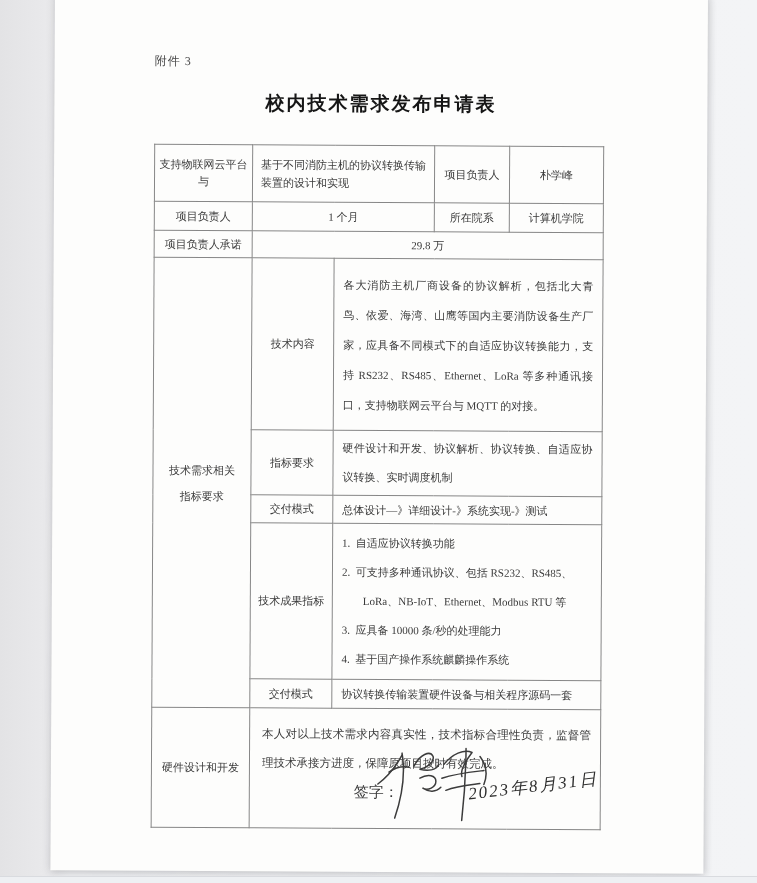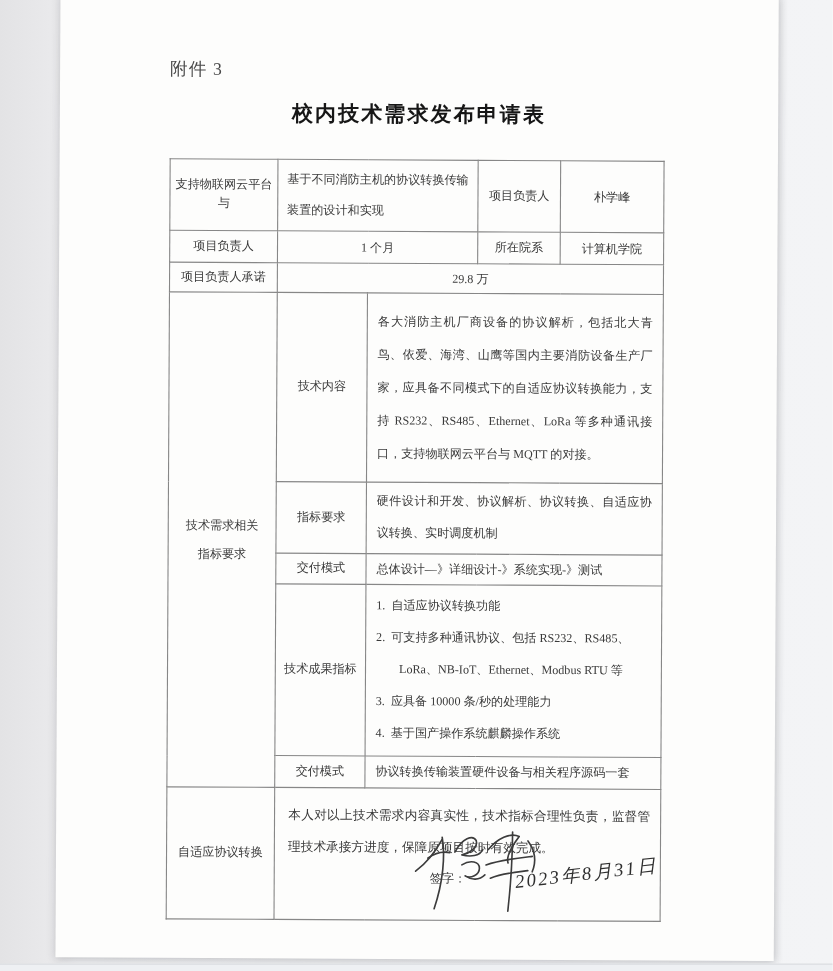--- a/index.html
+++ b/index.html
@@ -13,47 +13,47 @@
   .page {
     position:absolute; left:55px; top:-6px; width:653px; height:878px;
     background:#fdfdfc;
     box-shadow:0 2px 9px rgba(50,50,60,.22), 3px 0 6px rgba(50,50,60,.07);
     transform:rotate(.3deg); transform-origin:50% 0;
   }
   .bottom-bar {
     position:absolute; left:0; right:0; top:876px; height:7px;
     background:#eef0f3; border-top:1px solid #d9dbdf; z-index:6;
   }
-  .attachment { position:absolute; left:100px; top:60px; font-size:16px; color:#4a4a4a; letter-spacing:1px; }
+  .attachment { position:absolute; left:100px; top:60px; font-size:12px; color:#4a4a4a; letter-spacing:1px; }
   .title {
     position:absolute; left:0; width:100%; top:97px; text-align:center;
     font-family:"Liberation Sans", sans-serif; font-weight:bold;
     font-size:19px; color:#161616; letter-spacing:2px;
   }
   table.form {
     position:absolute; left:100px; top:151px; width:449px;
     border-collapse:collapse; table-layout:fixed; font-size:11px; color:#3a3a3a;
   }
   table.form td { border:1px solid #878787; vertical-align:middle; overflow:hidden; }
   .lbl { text-align:center; padding:2px 1px; line-height:17px; }
   .lbl-multiline { white-space:pre-line; line-height:26px; }
   .val-center { text-align:center; padding:2px 4px; }
-  .project-name-val { padding:4px 8px; line-height:28px; text-align:justify; }
+  .project-name-val { padding:4px 8px; line-height:18px; text-align:justify; }
   .tech-content-val { padding:4px 9px; line-height:30px; text-align:justify; }
   .tech-method-val { padding:3px 9px; line-height:29px; text-align:justify; }
   .tech-route-val, .deliver-val { padding:3px 9px; line-height:18px; }
   .achieve-cell { padding:5px 9px; }
   .achieve-item { line-height:29px; padding-left:21px; text-indent:-21px; white-space:pre-wrap; }
   .commit-cell { vertical-align:top; }
   .commit-wrap { position:relative; width:100%; height:118px; }
   .commit-text {
     position:absolute; left:12px; right:9px; top:10px;
     line-height:29px; text-align:justify; font-size:11.5px;
   }
-  .sign-label { position:absolute; left:104px; top:73px; font-size:11px;margin-left:37px; }
+  .sign-label { position:absolute; left:104px; top:73px; font-size:15px; }
   .signature-svg { position:absolute; left:126px; top:30px; }
   .hand-date {
     position:absolute; left:218px; top:64px;
     font-size:17px; font-style:italic; color:#2e2e2e;
     letter-spacing:2px; transform:rotate(-7deg); white-space:nowrap;
   }
 </style>
 </head>
 <body>
 
@@ -109,21 +109,21 @@
         <div class="achieve-item">2.  可支持多种通讯协议、包括 RS232、RS485、LoRa、NB-IoT、Ethernet、Modbus RTU 等</div>
         <div class="achieve-item">3.  应具备 10000 条/秒的处理能力</div>
         <div class="achieve-item">4.  基于国产操作系统麒麟操作系统</div>
       </td>
     </tr>
     <tr style="height:29px">
       <td class="lbl">交付模式</td>
       <td colspan="3" class="deliver-val">协议转换传输装置硬件设备与相关程序源码一套</td>
     </tr>
     <tr style="height:120px">
-      <td class="lbl">自适应协议转换</td>
+      <td class="lbl">硬件设计和开发</td>
       <td colspan="4" class="commit-cell">
         <div class="commit-wrap">
           <div class="commit-text">本人对以上技术需求内容真实性，技术指标合理性负责，监督管理技术承接方进度，保障原项目按时有效完成。</div>
           <span class="sign-label">签字：</span>
           <svg class="signature-svg" width="122" height="82" viewBox="0 0 122 82">
             <g stroke="#3c3c3c" stroke-width="1.5" fill="none" stroke-linecap="round" stroke-linejoin="round">
               <path d="M2 44 C10 38 19 28 26 15"></path>
               <path d="M13 32 Q23 25 33 27"></path>
               <path d="M26 13 C29 30 27 54 19 78"></path>
               <path d="M38 26 C44 14 54 10 57 16 C59 22 50 28 44 29 C52 31 60 30 63 24"></path>

